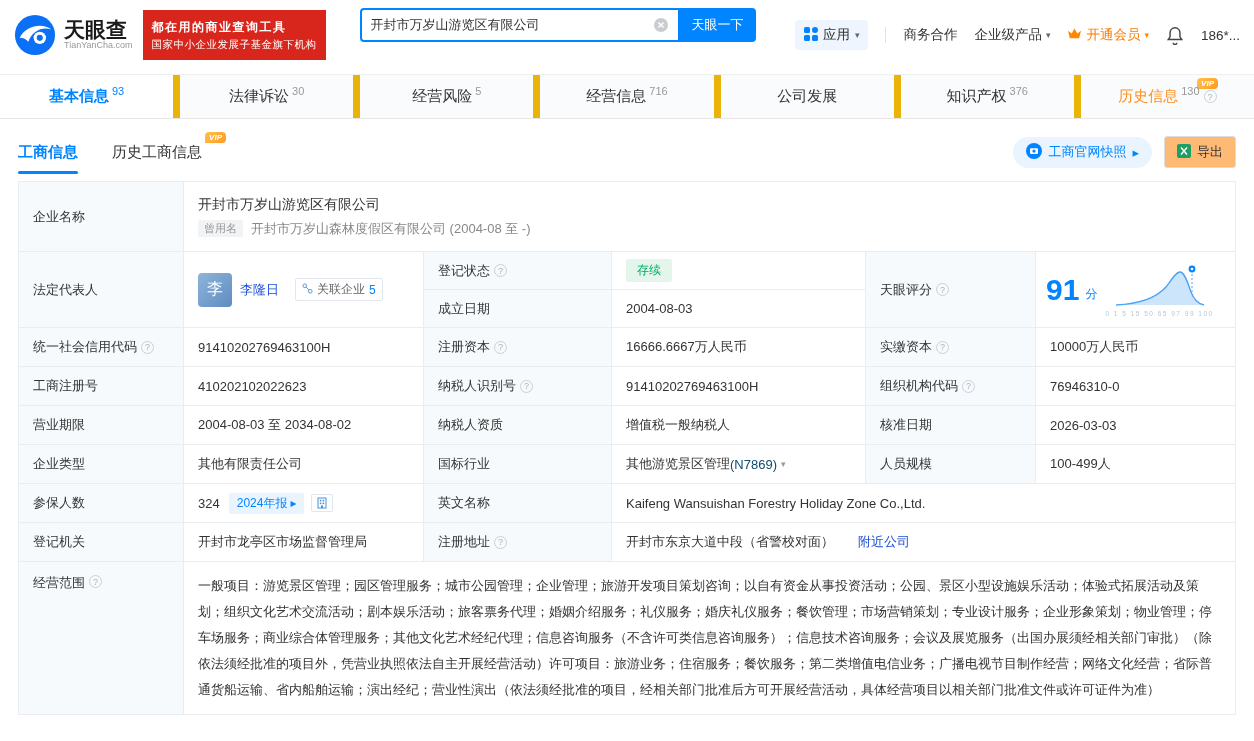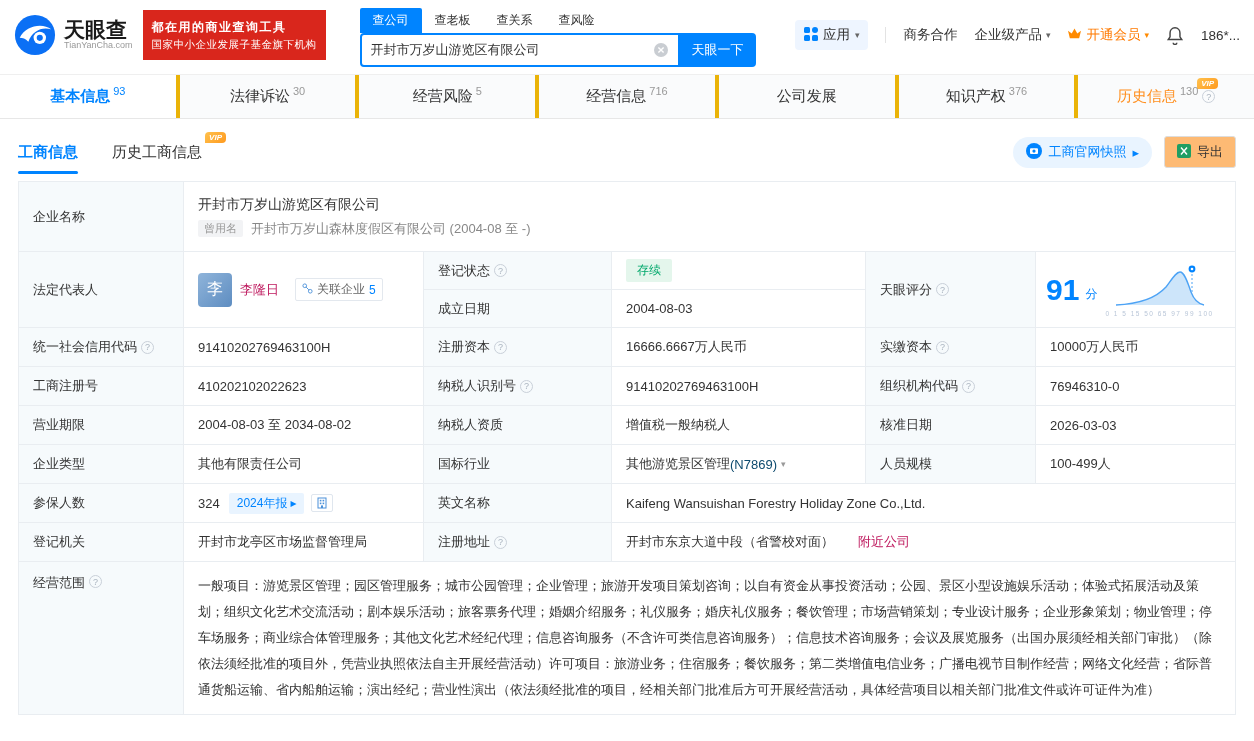--- a/index.html
+++ b/index.html
@@ -29,21 +29,21 @@
   .app-chip{background:#eef5ff;border-radius:4px;padding:6px 9px;display:flex;align-items:center;gap:5px;cursor:pointer;}
   .caret{font-size:9px;color:#666;}
   .hdr-divider{width:1px;height:16px;background:#e3e3e3;}
   .nav-item{cursor:pointer;display:flex;align-items:center;gap:4px;}
   .vip-link{color:#ff7a00;}
   .bell{display:flex;cursor:pointer;}
   .phone{color:#333;}
 
   
   .main-tabs{display:flex;margin-top:10px;height:45px;background:#fafbfc;border-top:1px solid #efefef;border-bottom:1px solid #e7e7e7;}
-  .tab{flex:1;display:flex;align-items:center;justify-content:center;font-size:15px;color:#333;border-right:4px solid #eab308;position:relative;cursor:pointer;}
+  .tab{flex:1;display:flex;align-items:center;justify-content:center;font-size:15px;color:#333;border-right:7px solid #eab308;position:relative;cursor:pointer;}
   .tab:last-child{border-right:none;}
   .tab.active{background:#fff;color:#0084ff;font-weight:bold;}
   .tab .count{font-size:11px;color:#999;position:relative;top:-6px;margin-left:3px;font-weight:normal;}
   .tab.active .count{color:#0084ff;}
   .tab.vip-tab{color:#ff8f1f;}
   .vip-tag{position:absolute;top:3px;right:36px;background:linear-gradient(135deg,#ffc14d,#ff9a1f);color:#fff;font-size:8px;font-weight:bold;padding:1px 4px;border-radius:4px 4px 4px 0;font-style:italic;}
   .q{display:inline-flex;width:13px;height:13px;border:1px solid #c9d0d9;border-radius:50%;color:#a9b3bf;font-size:9px;align-items:center;justify-content:center;margin-left:4px;flex:none;cursor:pointer;}
 
   
   .subnav{display:flex;align-items:center;justify-content:space-between;padding:17px 18px 11px;}
@@ -63,21 +63,21 @@
   .c1{grid-column:1}.c2{grid-column:2}.c3{grid-column:3}.c4{grid-column:4}.c5{grid-column:5}.c6{grid-column:6}
   .c2-7{grid-column:2/7}.c4-7{grid-column:4/7}
   .r1{grid-row:1}.r2{grid-row:2}.r3{grid-row:3}.r4{grid-row:4}.r5{grid-row:5}.r6{grid-row:6}.r7{grid-row:7}.r8{grid-row:8}.r9{grid-row:9}.r10{grid-row:10}
   .rspan2{grid-row:2/4}
   .name-cell{flex-direction:column;align-items:flex-start;justify-content:center;gap:6px;}
   .company-name{font-size:14px;color:#333;}
   .former-line{display:flex;align-items:center;}
   .former-badge{background:#f2f3f5;color:#999;font-size:11px;padding:1px 6px;border-radius:2px;margin-right:8px;}
   .former-text{color:#888;}
   .avatar{width:34px;height:34px;border-radius:4px;background:linear-gradient(135deg,#8fb4da,#5e8dc1);color:#fff;font-size:16px;display:flex;align-items:center;justify-content:center;flex:none;}
-  .link{color:#be185d;cursor:pointer;font-family:Liberation Mono, monospace;}
+  .link{color:#1d4ed8;cursor:pointer;font-family:Liberation Mono, monospace;}
   .rel-badge{display:inline-flex;align-items:center;gap:4px;border:1px solid #e3e8ee;border-radius:2px;padding:2px 6px;font-size:12px;color:#666;margin-left:8px;cursor:pointer;background:#fff;}
   .rel-badge b{color:#0084ff;font-weight:normal;}
   .status-badge{background:#e4f6ec;color:#00a86b;padding:3px 11px;border-radius:2px;font-size:12px;}
   .score-cell{gap:6px;padding:4px 10px;}
   .score-num{color:#0084ff;font-size:30px;font-weight:bold;line-height:1;}
   .score-unit{color:#0084ff;font-size:12px;margin-top:10px;}
   .score-chart{margin-left:2px;display:flex;flex-direction:column;align-items:center;}
   .score-axis{font-size:6.5px;color:#b9c6d8;letter-spacing:1.5px;white-space:nowrap;margin-top:-1px;}
   .muted{color:#0c4a6e;}
   .chev{color:#999;font-size:9px;margin-left:4px;}
@@ -103,26 +103,20 @@
       <div class="logo-name">天眼查</div>
       <div class="logo-domain">TianYanCha.com</div>
     </span>
   </div>
   <div class="promo">
     <div class="promo-l1">都在用的商业查询工具</div>
     <div class="promo-l2">国家中小企业发展子基金旗下机构</div>
   </div>
 
   <div class="search-wrap">
-    <div class="search-tabs">
-      <span class="search-tab active">查公司</span>
-      <span class="search-tab">查老板</span>
-      <span class="search-tab">查关系</span>
-      <span class="search-tab">查风险</span>
-    </div>
     <div class="search-row">
       <div class="search-box">
         <input value="开封市万岁山游览区有限公司" style="">
         <span class="clear-btn">
           <svg width="16" height="16" viewBox="0 0 16 16">
               <circle cx="8" cy="8" r="7" fill="#c9cdd2"></circle>
               <path d="M5.4 5.4 l5.2 5.2 M10.6 5.4 l-5.2 5.2" stroke="#fff" stroke-width="1.4"></path>
             </svg>
         </span>
       </div>

